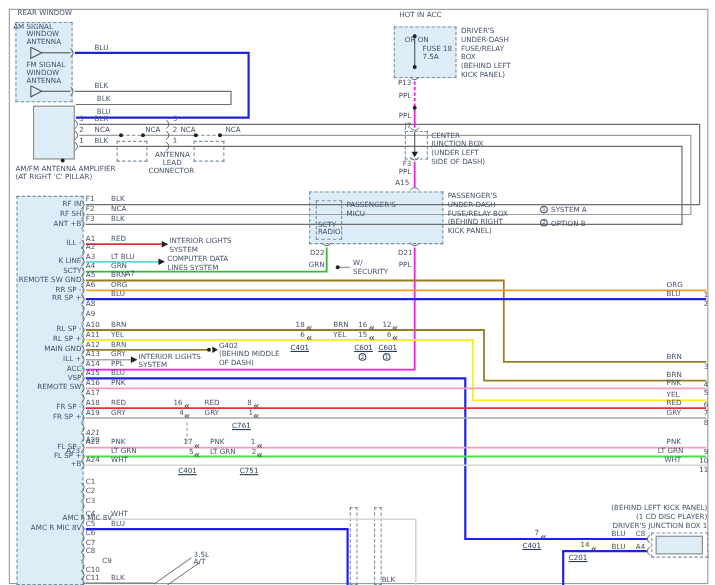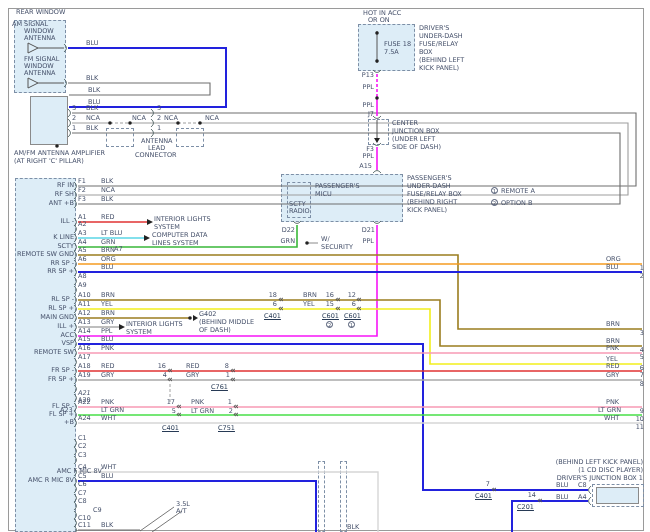--- a/index.html
+++ b/index.html
@@ -178,21 +178,21 @@
       <div class="txt" style="top: 115px; left: 157px;">2</div>
       <div class="txt" style="top: 115px; left: 164px;">NCA</div>
       <div class="txt" style="top: 125px; left: 157px;">1</div>
       <div class="txt" style="top: 115px; left: 205px;">NCA</div>
       <div class="txt" style="top: 138px; left: 141px;">ANTENNA</div>
       <div class="txt" style="top: 145px; left: 148px;">LEAD</div>
       <div class="txt" style="top: 152px; left: 135px;">CONNECTOR</div>
       <div class="txt" style="top: 150px; left: 14px;">AM/FM ANTENNA AMPLIFIER</div>
       <div class="txt" style="top: 158px; left: 14px;">(AT RIGHT 'C' PILLAR)</div>
       <div class="txt" style="top: 10px; left: 363px;">HOT IN ACC</div>
-      <div class="txt" style="top: 17px; left: 368px; text-align: center;">OR ON</div>
+      <div class="txt" style="top: 33px; left: 368px; text-align: center;">OR ON</div>
       <div class="txt" style="top: 41px; left: 384px;">FUSE 18</div>
       <div class="txt" style="top: 49px; left: 384px;">7.5A</div>
       <div class="txt" style="top: 25px; left: 419px;">DRIVER'S</div>
       <div class="txt" style="top: 33px; left: 419px;">UNDER-DASH</div>
       <div class="txt" style="top: 41px; left: 419px;">FUSE/RELAY</div>
       <div class="txt" style="top: 49px; left: 419px;">BOX</div>
       <div class="txt" style="top: 57px; left: 419px;">(BEHIND LEFT</div>
       <div class="txt" style="top: 65px; left: 419px;">KICK PANEL)</div>
       <div class="txt" style="top: 72px; right: 276px;">P13</div>
       <div class="txt" style="top: 84px; right: 276px;">PPL</div>
@@ -207,21 +207,21 @@
       <div class="txt" style="top: 163px; right: 278px;">A15</div>
       <div class="txt" style="top: 183px; left: 315px;">PASSENGER'S</div>
       <div class="txt" style="top: 191px; left: 315px;">MICU</div>
       <div class="txt" style="top: 201px; left: 289px;">SCTY</div>
       <div class="txt" style="top: 208px; left: 289px;">RADIO</div>
       <div class="txt" style="top: 175px; left: 407px;">PASSENGER'S</div>
       <div class="txt" style="top: 183px; left: 407px;">UNDER-DASH</div>
       <div class="txt" style="top: 191px; left: 407px;">FUSE/RELAY BOX</div>
       <div class="txt" style="top: 199px; left: 407px;">(BEHIND RIGHT</div>
       <div class="txt" style="top: 207px; left: 407px;">KICK PANEL)</div>
-      <div class="txt" style="top: 188px; left: 501px;">REMOTE A</div>
+      <div class="txt" style="top: 188px; left: 501px;">SYSTEM A</div>
       <div class="txt" style="top: 200px; left: 501px;">OPTION B</div>
       <div class="txt" style="top: 227px; right: 355px;">D22</div>
       <div class="txt" style="top: 227px; right: 275px;">D21</div>
       <div class="txt" style="top: 238px; right: 355px;">GRN</div>
       <div class="txt" style="top: 238px; right: 276px;">PPL</div>
       <div class="txt" style="top: 236px; left: 321px;">W/</div>
       <div class="txt" style="top: 244px; left: 321px;">SECURITY</div>
       <div class="txt" style="top: 216px; left: 154px;">INTERIOR LIGHTS</div>
       <div class="txt" style="top: 224px; left: 154px;">SYSTEM</div>
       <div class="txt" style="top: 232px; left: 152px;">COMPUTER DATA</div>

